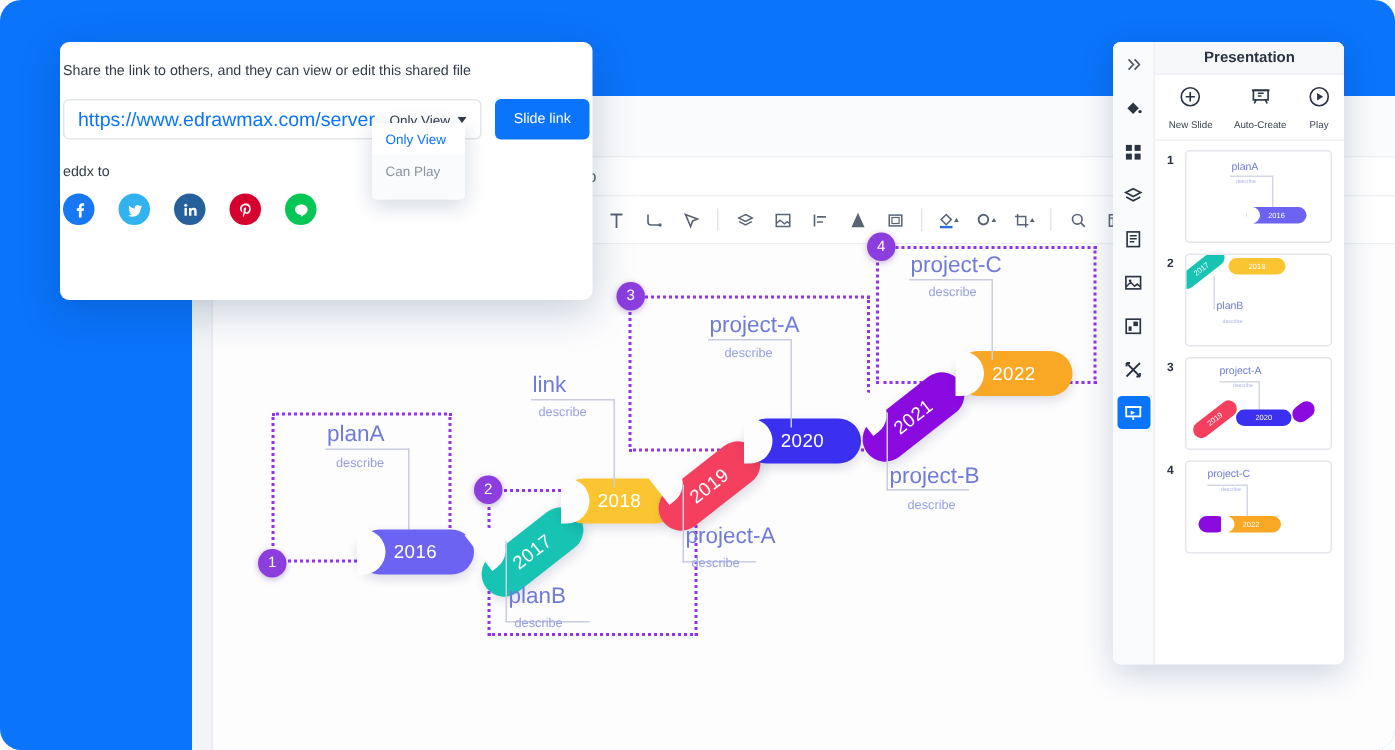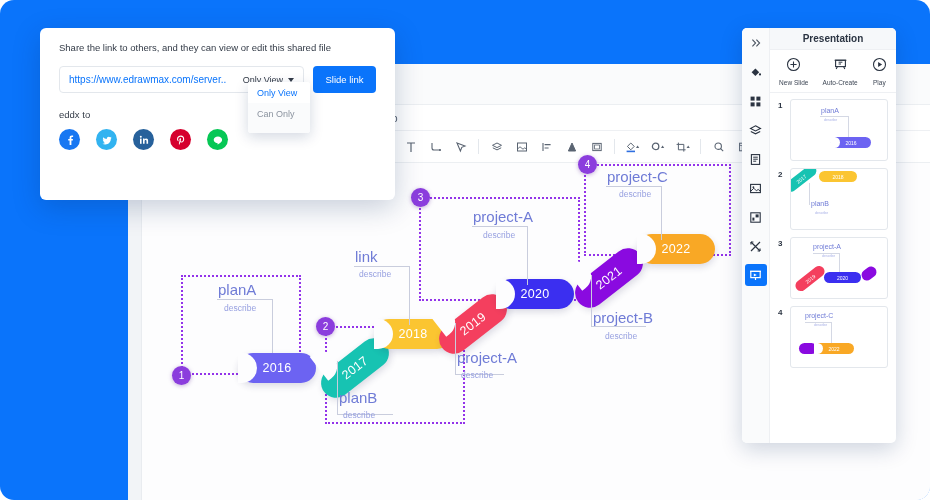--- a/index.html
+++ b/index.html
@@ -149,29 +149,29 @@
     background: #fff; border-radius: 6px;
     box-shadow: 0 8px 28px rgba(10,40,90,.22);
     overflow: visible;
     z-index: 50;
   }
   .sd-head {
     height: 29px; display: flex; align-items: center; justify-content: center;
     border-bottom: 1px solid #eef0f3;
     font-size: 10.5px; font-weight: bold; color: #1c2530;
   }
-  .sd-body { padding: 14px 19px 0; }
+  .sd-body { padding: 14px 2px 0; }
   .sd-sub { font-size: 9.5px; color: #333b47; margin-bottom: 13px; }
   .sd-row { display: flex; align-items: center; gap: 9px; position: relative; }
   .link-box {
     flex: 1; height: 27px; border: 1px solid #e3e7ec; border-radius: 4px;
     display: flex; align-items: center; padding: 0 9px;
     justify-content: space-between;
   }
-  .link-url { font-size: 10px; color: #0a74fb; overflow: hidden; white-space: nowrap; text-align: right; }
+  .link-url { font-size: 13px; color: #0a74fb; overflow: hidden; white-space: nowrap; text-align: right; }
   .perm { display: flex; align-items: center; gap: 5px; font-size: 9px; color: #333b47; }
   .caret { width: 0; height: 0; border-left: 3.5px solid transparent; border-right: 3.5px solid transparent; border-top: 4px solid #333b47; }
   .copy-btn {
     width: 63px; height: 27px; background: #0a74fb; color: #fff;
     border-radius: 4px; font-size: 9.5px;
     display: flex; align-items: center; justify-content: center;
   }
   .dropdown {
     position: absolute; left: 208px; top: 54px; width: 62px;
     background: #fff; border-radius: 3px;
@@ -545,18 +545,18 @@
         <div class="soc" style="background:#06c755;">
           <svg width="12" height="12" viewBox="0 0 12 12">
               <path d="M6 2.4C3.6 2.4 1.7 3.9 1.7 5.8c0 1.7 1.5 3.1 3.6 3.4.1 0 .3.1.4.2 0 .1 0 .3 0 .4l-.1.4c0 .1-.1.4.3.2.4-.2 2.4-1.4 3.3-2.4.6-.7.9-1.4.9-2.2 0-1.9-1.9-3.4-4.1-3.4z" fill="#fff"></path>
             </svg>
         </div>
       </div>
     </div>
 
     <div class="dropdown">
       <div class="dd-item sel">Only View</div>
-      <div class="dd-item alt">Can Only</div>
+      <div class="dd-item alt">Can Play</div>
       <div class="dd-pad"></div>
     </div>
   </div>
 
 </div>
 
 </body></html>

